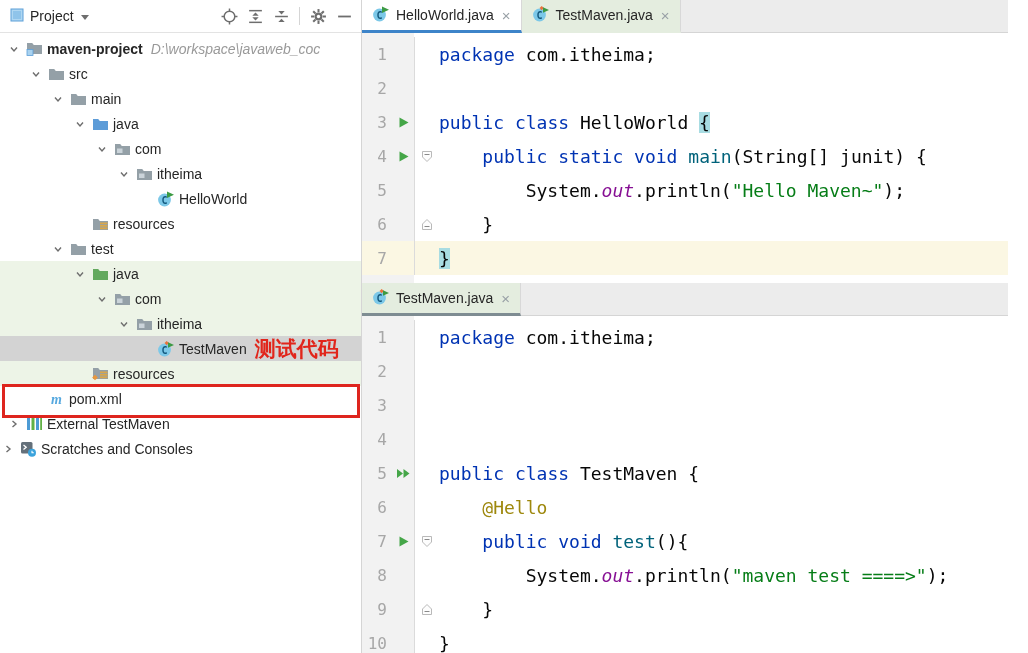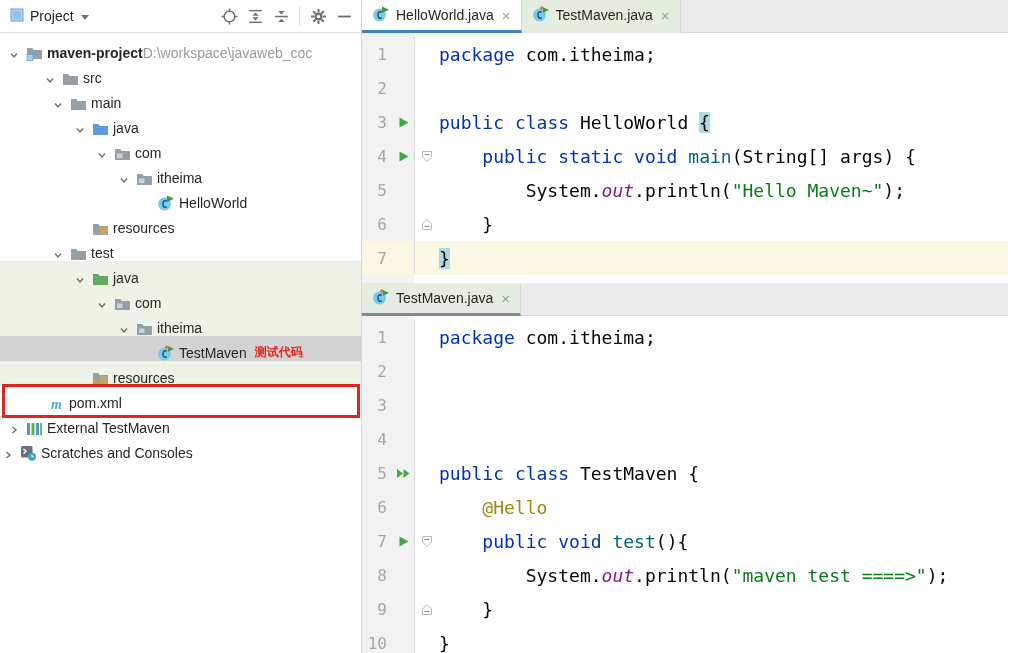--- a/index.html
+++ b/index.html
@@ -10,29 +10,29 @@
   #project-panel{position:relative;width:362px;flex:none;height:653px;background:#fff;
                  border-right:1px solid #D5D5D5;box-sizing:border-box;overflow:hidden;}
   .pp-header{height:33px;display:flex;align-items:center;justify-content:space-between;
              padding:0 6px 0 10px;border-bottom:1px solid #E3E3E3;box-sizing:border-box;}
   .pp-selector{display:flex;align-items:center;gap:6px;font-size:14px;color:#262626;cursor:default;}
   .pp-actions{display:flex;align-items:center;gap:4px;}
   .tbtn{width:22px;height:22px;display:flex;align-items:center;justify-content:center;}
   .vsep{width:1px;height:18px;background:#D5D5D5;margin:0 3px;display:inline-block;}
 
   .tree{position:relative;padding-top:3px;font-size:14px;color:#262626;}
-  .trow{height:25px;display:flex;align-items:flex-end;white-space:nowrap;overflow:hidden;}
+  .trow{height:25px;display:flex;align-items:center;white-space:nowrap;overflow:hidden;}
   .trow.green{background:#EDF4E7;}
   .trow.selected{background:#D3D3D3;}
   .chev{width:16px;flex:none;display:flex;align-items:center;justify-content:center;margin-right:2px;}
   .ticon{width:20px;flex:none;display:flex;align-items:center;justify-content:center;}
   .tlabel{margin-left:3px;}
   .tlabel.b{font-weight:bold;}
-  .tsub{color:#999;overflow:hidden;text-overflow:clip;}
-  .anno-red{margin-left:8px;color:#E1251B;font-weight:bold;font-size:12px;}
+  .tsub{margin-left:8px;color:#999;overflow:hidden;text-overflow:clip;font-style:italic;}
+  .anno-red{margin-left:8px;color:#E1251B;font-weight:bold;font-size:21px;}
   #pom-annotation{position:absolute;left:2px;top:384px;width:352px;height:28px;
                   border:3px solid #DE251E;pointer-events:none;z-index:5;}
 
   
   #editors{flex:1;display:flex;flex-direction:column;min-width:0;}
   .tabbar{height:33px;flex:none;background:#ECECEC;border-bottom:1px solid #D5D5D5;
           display:flex;box-sizing:border-box;}
   .tab{height:33px;box-sizing:border-box;display:flex;align-items:center;gap:6px;
        padding:0 10px;font-size:14px;color:#262626;border-right:1px solid #D8D8D8;
        border-bottom:3px solid transparent;background:transparent;cursor:default;}
@@ -135,21 +135,21 @@
           </span>
           <span class="ticon">
             <svg width="17" height="15" viewBox="0 0 17 15">
               <path d="M1 2 L6.2 2 L7.8 4 L16 4 L16 13 L1 13 Z" fill="#94A0A7"></path>
               <rect x="1" y="8.5" width="6" height="6" fill="#A9D2EF" stroke="#5C9FD8" stroke-width="0.8"></rect>
             </svg>
           </span>
           <span class="tlabel b">maven-project</span>
           <span class="tsub">D:\workspace\javaweb_coc</span>
         </div>
-        <div class="trow" style="padding-left:42px">
+        <div class="trow" style="padding-left:28px">
           <span class="chev">
             <svg width="12" height="12" viewBox="0 0 12 12">
               <polyline points="3,4.5 6,8 9,4.5" fill="none" stroke="#6E6E6E" stroke-width="1.4"></polyline>
             </svg>
           </span>
           <span class="ticon">
             <svg width="17" height="14" viewBox="0 0 17 14">
               <path d="M1 2 L6.2 2 L7.8 4 L16 4 L16 13 L1 13 Z" fill="#94A0A7"></path>
             </svg>
           </span>
@@ -408,21 +408,21 @@
             <span><svg width="13" height="13" viewBox="0 0 13 13">
                 <polygon points="2.5,1.5 11.5,6.5 2.5,11.5" fill="#45A648"></polygon>
               </svg></span>
           </span>
           <span class="foldcol">
             <span><svg width="12" height="13" viewBox="0 0 12 13">
                 <path d="M1.5 1.5 h9 v5.5 l-4.5 4.5 l-4.5 -4.5 z" fill="#FDFDFD" stroke="#B9B9B9"></path>
                 <line x1="3.5" y1="4.5" x2="8.5" y2="4.5" stroke="#8A8A8A"></line>
               </svg></span>
           </span>
-          <span class="codetext"><span class="tok-pl">    </span><span class="tok-kw">public</span><span class="tok-pl"> </span><span class="tok-kw">static</span><span class="tok-pl"> </span><span class="tok-kw">void</span><span class="tok-pl"> </span><span class="tok-meth">main</span><span class="tok-pl">(String[] args) {</span></span>
+          <span class="codetext"><span class="tok-pl">    </span><span class="tok-kw">public</span><span class="tok-pl"> </span><span class="tok-kw">static</span><span class="tok-pl"> </span><span class="tok-kw">void</span><span class="tok-pl"> </span><span class="tok-meth">main</span><span class="tok-pl">(String[] junit) {</span></span>
         </div>
         <div class="line">
           <span class="ln">5</span>
           <span class="runcol"></span>
           <span class="foldcol"></span>
           <span class="codetext"><span class="tok-pl">        System.</span><span class="tok-fld">out</span><span class="tok-pl">.println(</span><span class="tok-str">"Hello Maven~"</span><span class="tok-pl">);</span></span>
         </div>
         <div class="line">
           <span class="ln">6</span>
           <span class="runcol"></span>

